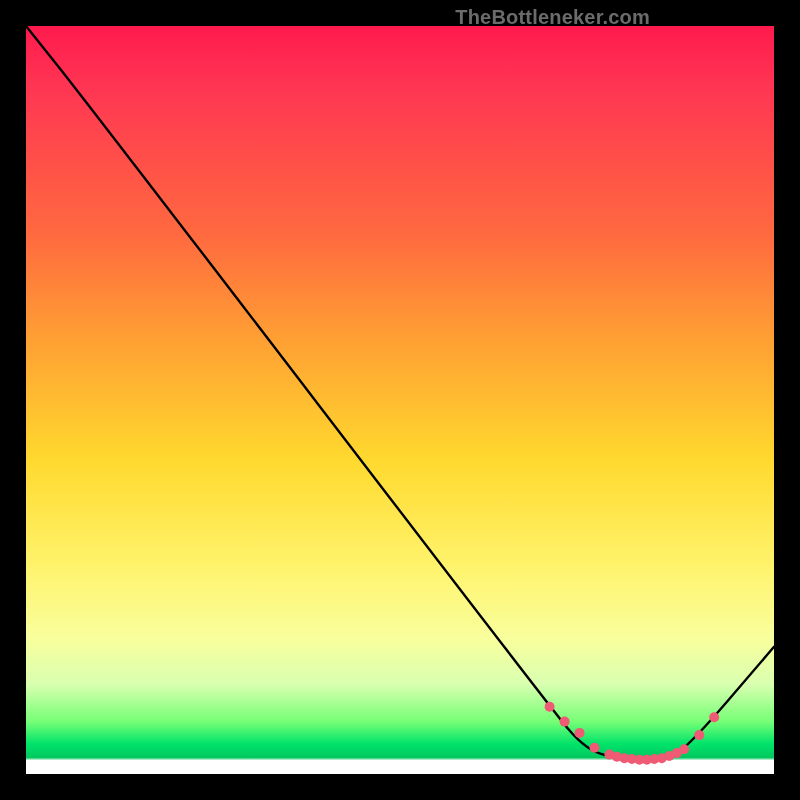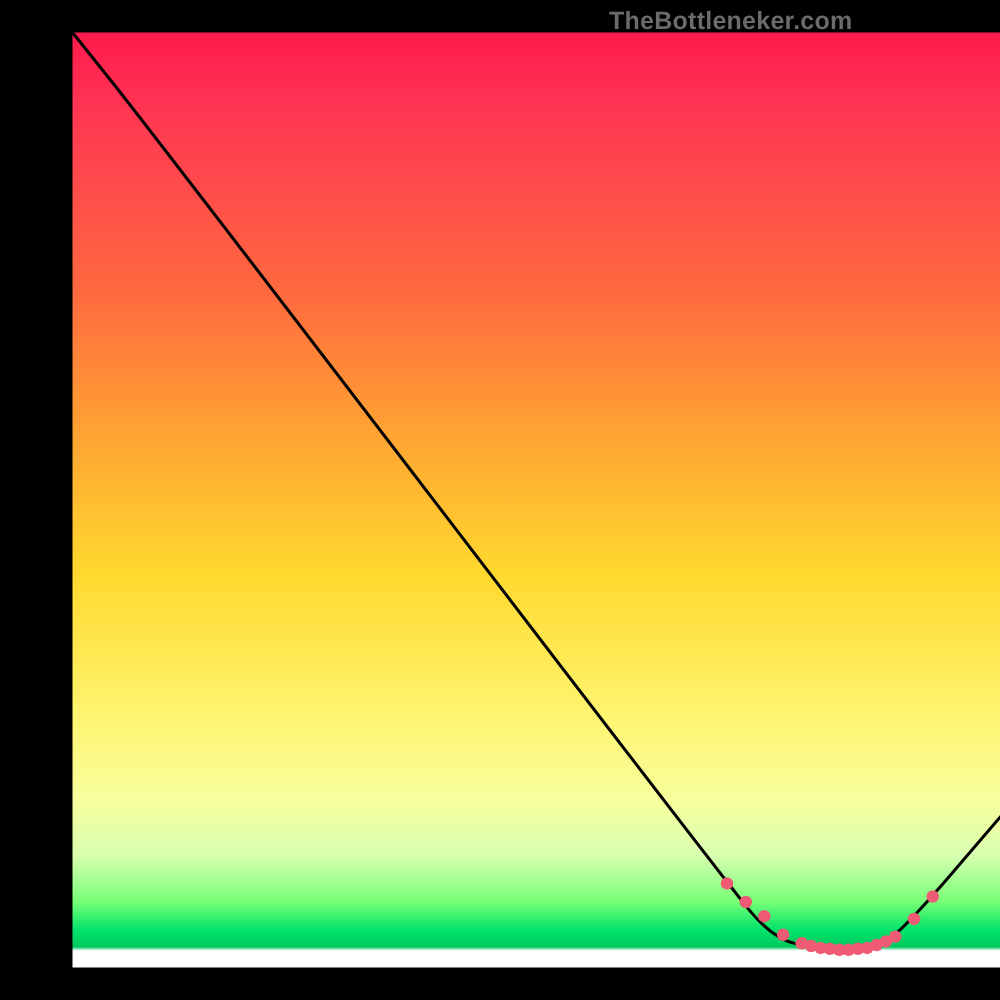--- a/index.html
+++ b/index.html
@@ -2,21 +2,20 @@
 <html><head>
 <meta charset="utf-8">
 <style>
   * { margin: 0; padding: 0; box-sizing: border-box; }
   html, body { width: 800px; height: 800px; background: #000; overflow: hidden; }
   .stage {
     position: relative;
     width: 660px;
     height: 800px;
     background: #000;
-    margin-left: 32px;
   }
   .plot-area {
     position: absolute;
     left: 26px;
     top: 26px;
     width: 748px;
     height: 748px;
     
     background: linear-gradient(
       to bottom,

